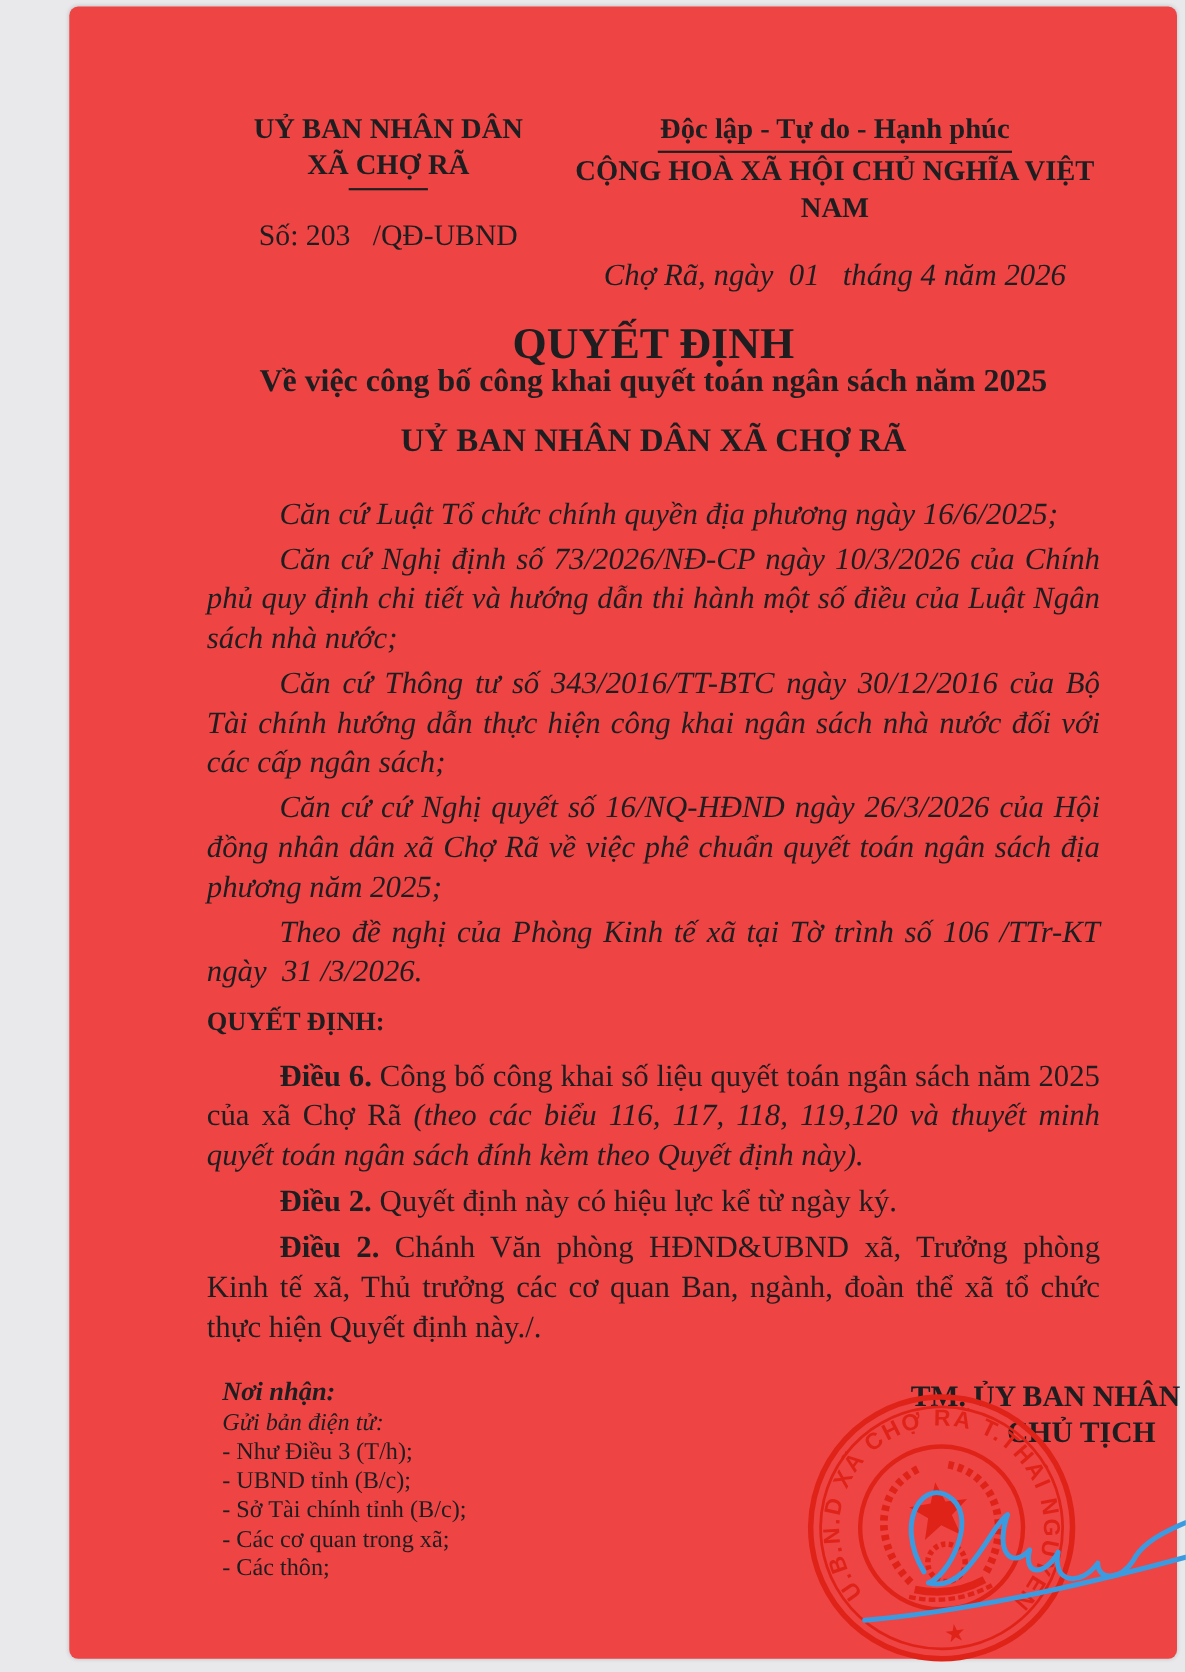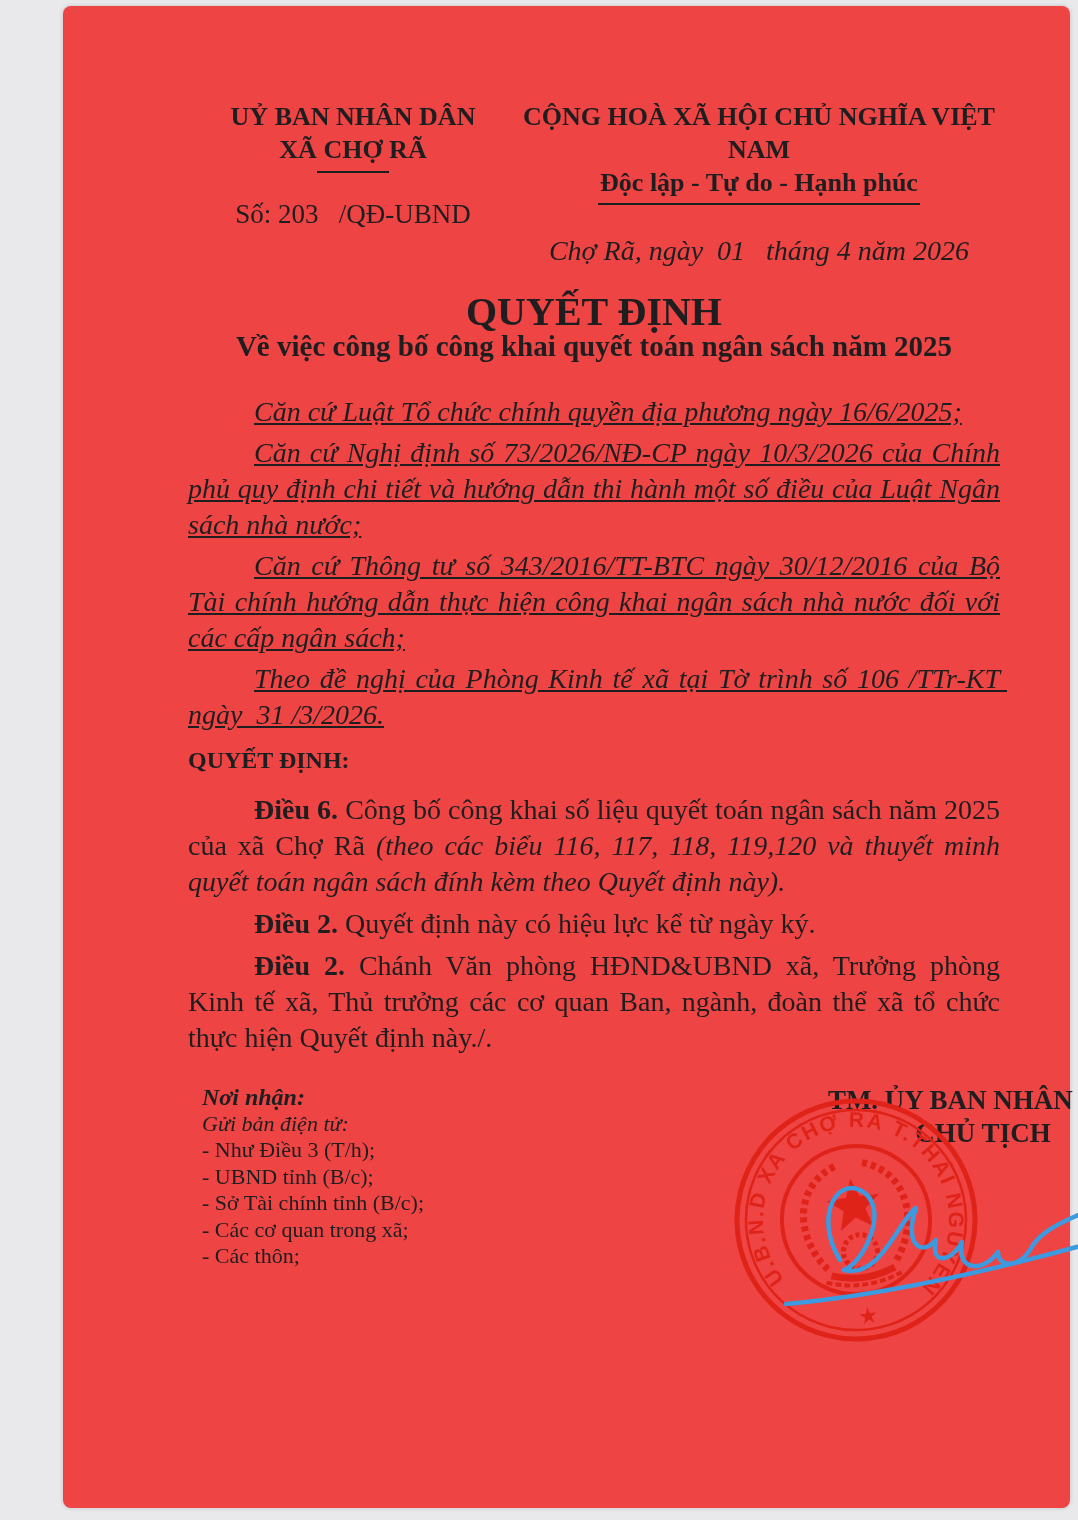--- a/index.html
+++ b/index.html
@@ -50,21 +50,21 @@
   .t1{font-size:40px;font-weight:bold;line-height:34px;}
   .t2{font-size:29px;font-weight:bold;line-height:32px;margin-top:1px;}
   .subject2{
     display:inline-block;
     border-bottom:2px solid #1e1e20;
     padding:0 8px 8px 8px;
   }
   .authority{font-size:30px;font-weight:bold;margin-top:22px;}
 
   
-  .preamble{margin-top:32px;text-decoration:underline;}
+  .preamble{margin-top:32px;}
   .preamble p{
     font-style:italic;
     font-size:28px;line-height:36px;
     text-align:justify;
     text-indent:66px;
     margin:0 0 5px 0;
   }
   .decision{
     font-size:24px;font-weight:bold;
     margin-top:14px;
@@ -99,35 +99,37 @@
 <div class="paper">
 
   <header class="doc-header">
     <div class="col-left">
       <div class="hdr-line">UỶ BAN NHÂN DÂN</div>
       <div class="hdr-line">XÃ CHỢ RÃ</div>
       <div class="rule-sm"></div>
       <div class="doc-number keep-space">Số: 203   /QĐ-UBND</div>
     </div>
     <div class="col-right">
+      <div class="hdr-line"><span class="motto">Độc lập - Tự do - Hạnh phúc</span></div>
       <div class="hdr-line">CỘNG HOÀ XÃ HỘI CHỦ NGHĨA VIỆT NAM</div>
-      <div class="hdr-line"><span class="motto">Độc lập - Tự do - Hạnh phúc</span></div>
       <div class="dateline keep-space">Chợ Rã, ngày  01   tháng 4 năm 2026</div>
     </div>
   </header>
 
   <section class="title-block">
     <div class="t1">QUYẾT ĐỊNH</div>
     <div class="t2">Về việc công bố công khai quyết toán ngân sách năm 2025</div>
+    <div class="authority">UỶ BAN NHÂN DÂN XÃ CHỢ RÃ</div>
   </section>
 
   <section class="preamble">
     <p>Căn cứ Luật Tổ chức chính quyền địa phương ngày 16/6/2025;</p>
     <p>Căn cứ Nghị định số 73/2026/NĐ-CP ngày 10/3/2026 của Chính phủ quy định chi tiết và hướng dẫn thi hành một số điều của Luật Ngân sách nhà nước;</p>
     <p>Căn cứ Thông tư số 343/2016/TT-BTC ngày 30/12/2016 của Bộ Tài chính hướng dẫn thực hiện công khai ngân sách nhà nước đối với các cấp ngân sách;</p>
+    <p>Căn cứ cứ Nghị quyết số 16/NQ-HĐND ngày 26/3/2026 của Hội đồng nhân dân xã Chợ Rã về việc phê chuẩn quyết toán ngân sách địa phương năm 2025;</p>
     <p class="keep-space">Theo đề nghị của Phòng Kinh tế xã tại Tờ trình số 106 /TTr-KT ngày  31 /3/2026.</p>
   </section>
 
   <div class="decision">QUYẾT ĐỊNH:</div>
 
   <section class="articles">
     <p><span class="b">Điều 6.</span> <span>Công bố công khai số liệu quyết toán ngân sách năm 2025 của xã Chợ Rã</span> <span class="i">(theo các biểu 116, 117, 118, 119,120 và thuyết minh quyết toán ngân sách đính kèm theo Quyết định này).</span></p>
     <p><span class="b">Điều 2.</span> <span>Quyết định này có hiệu lực kể từ ngày ký.</span></p>
     <p><span class="b">Điều 2.</span> <span>Chánh Văn phòng HĐND&amp;UBND xã, Trưởng phòng Kinh tế xã, Thủ trưởng các cơ quan Ban, ngành, đoàn thể xã tổ chức thực hiện Quyết định này./.</span></p>
   </section>

